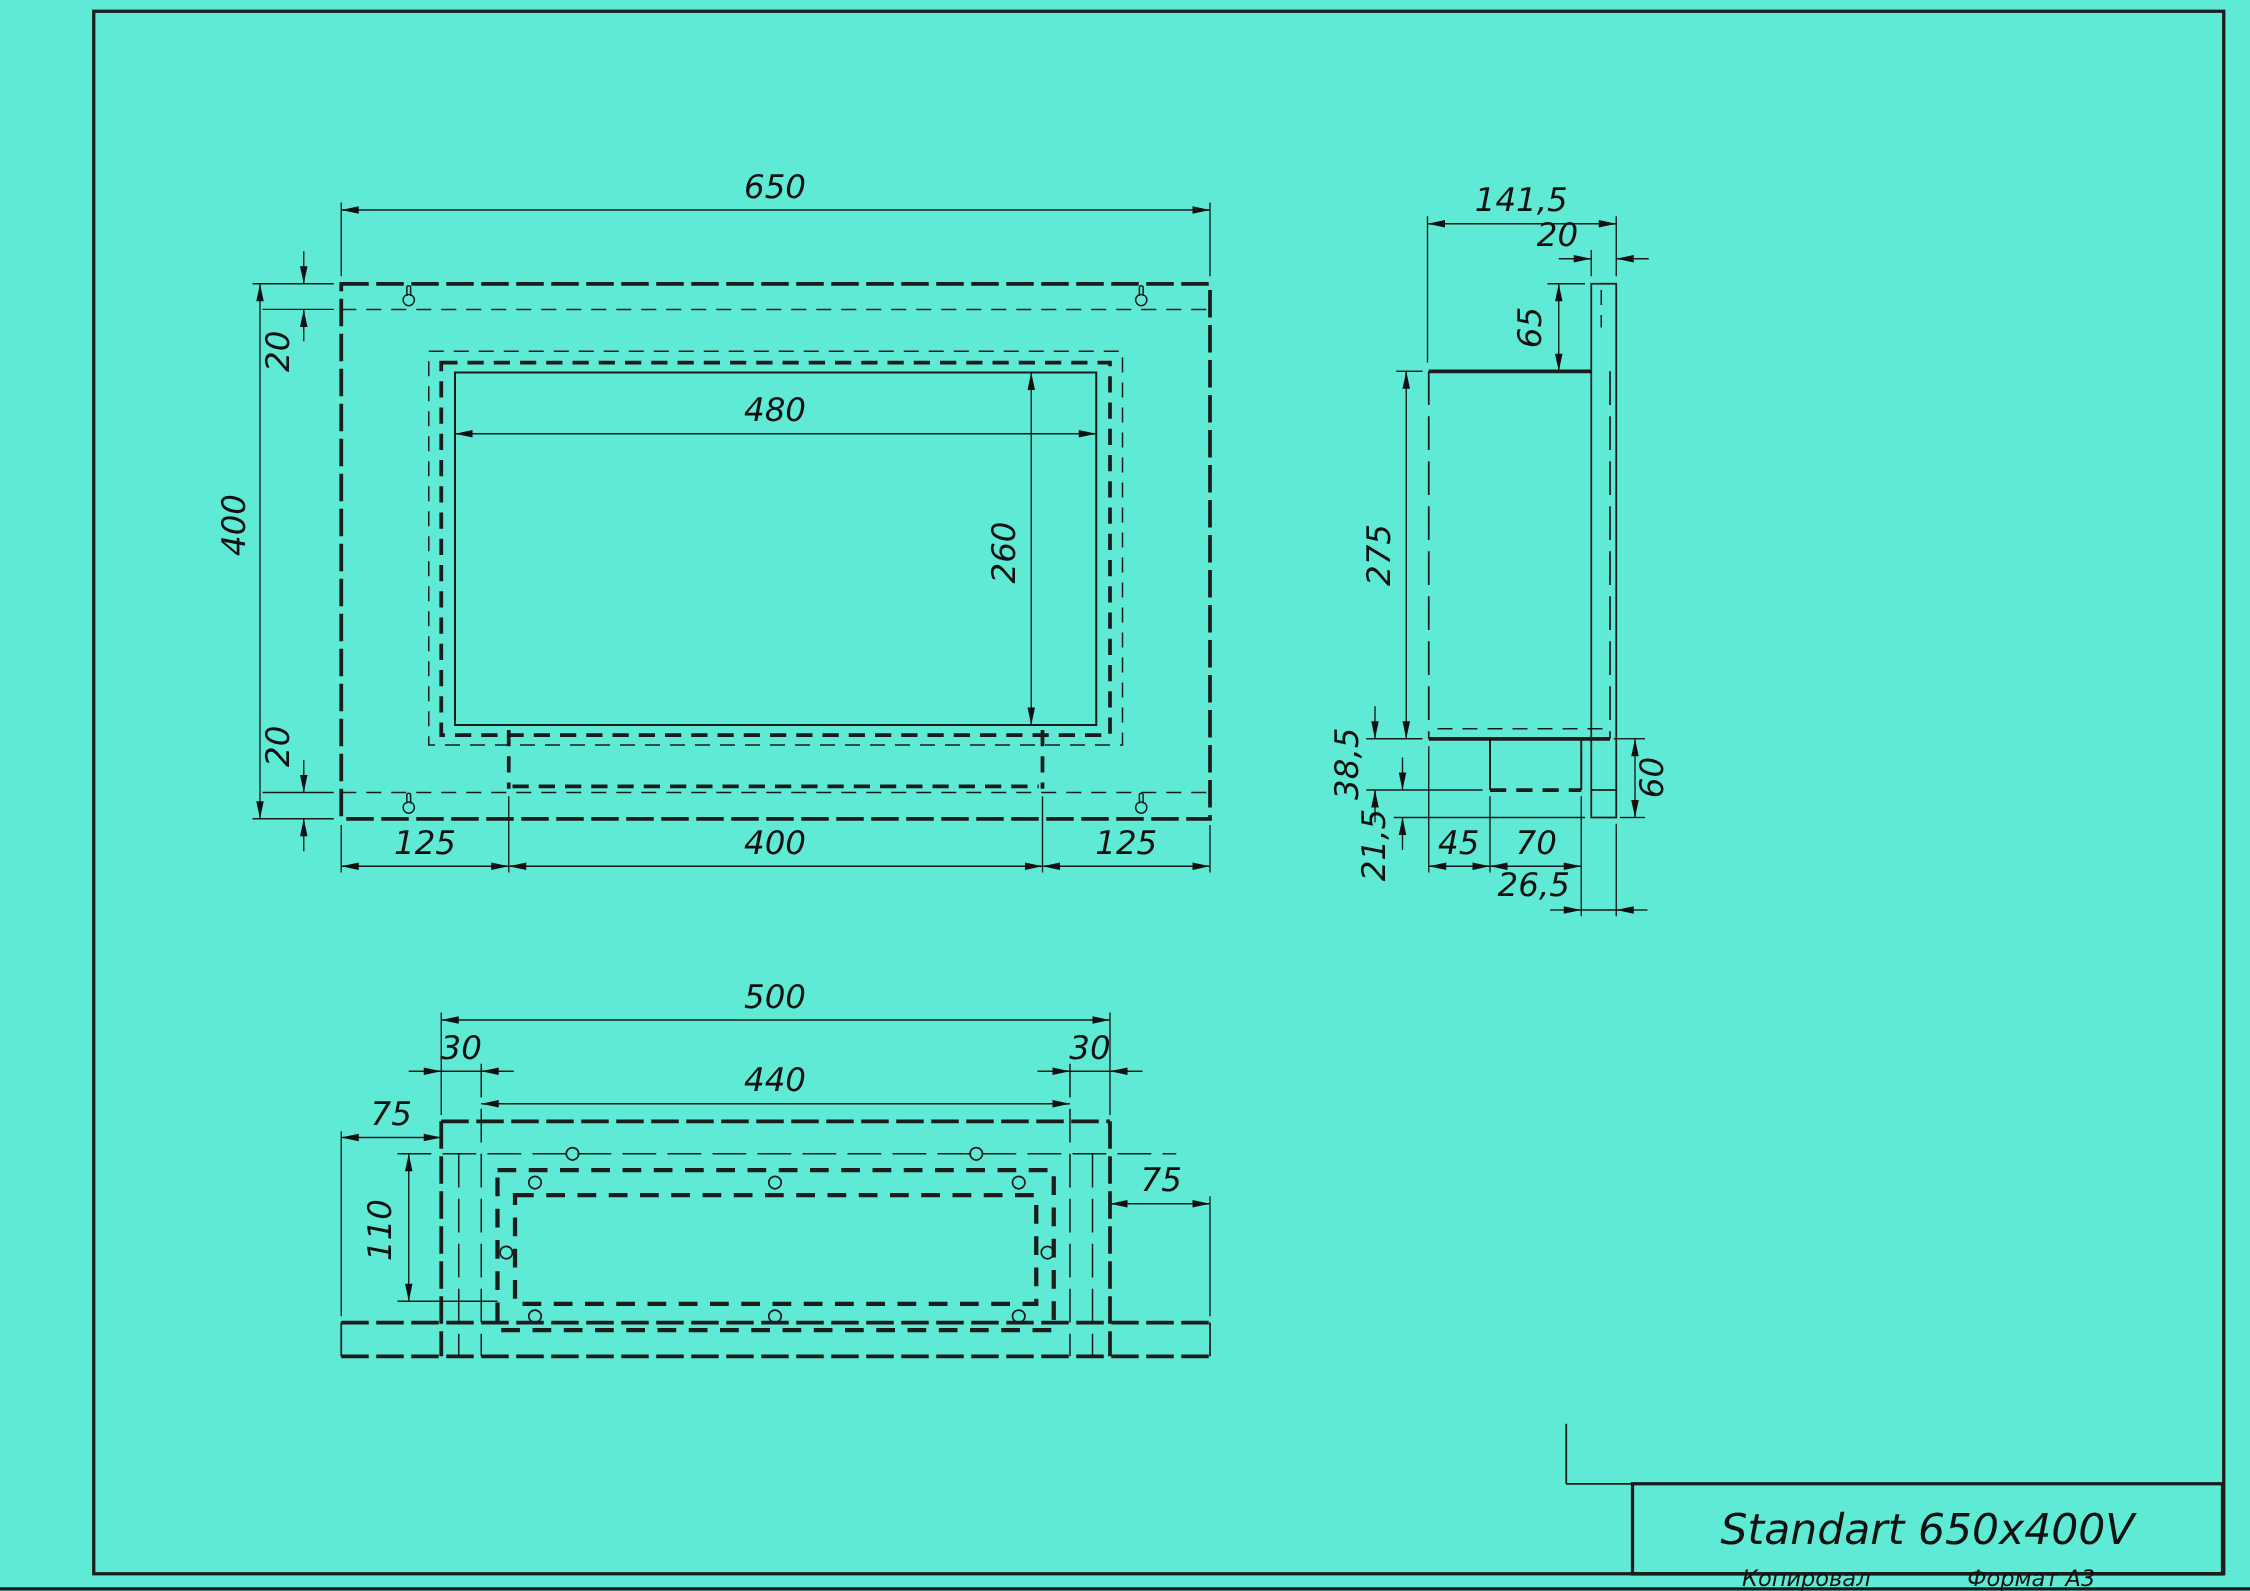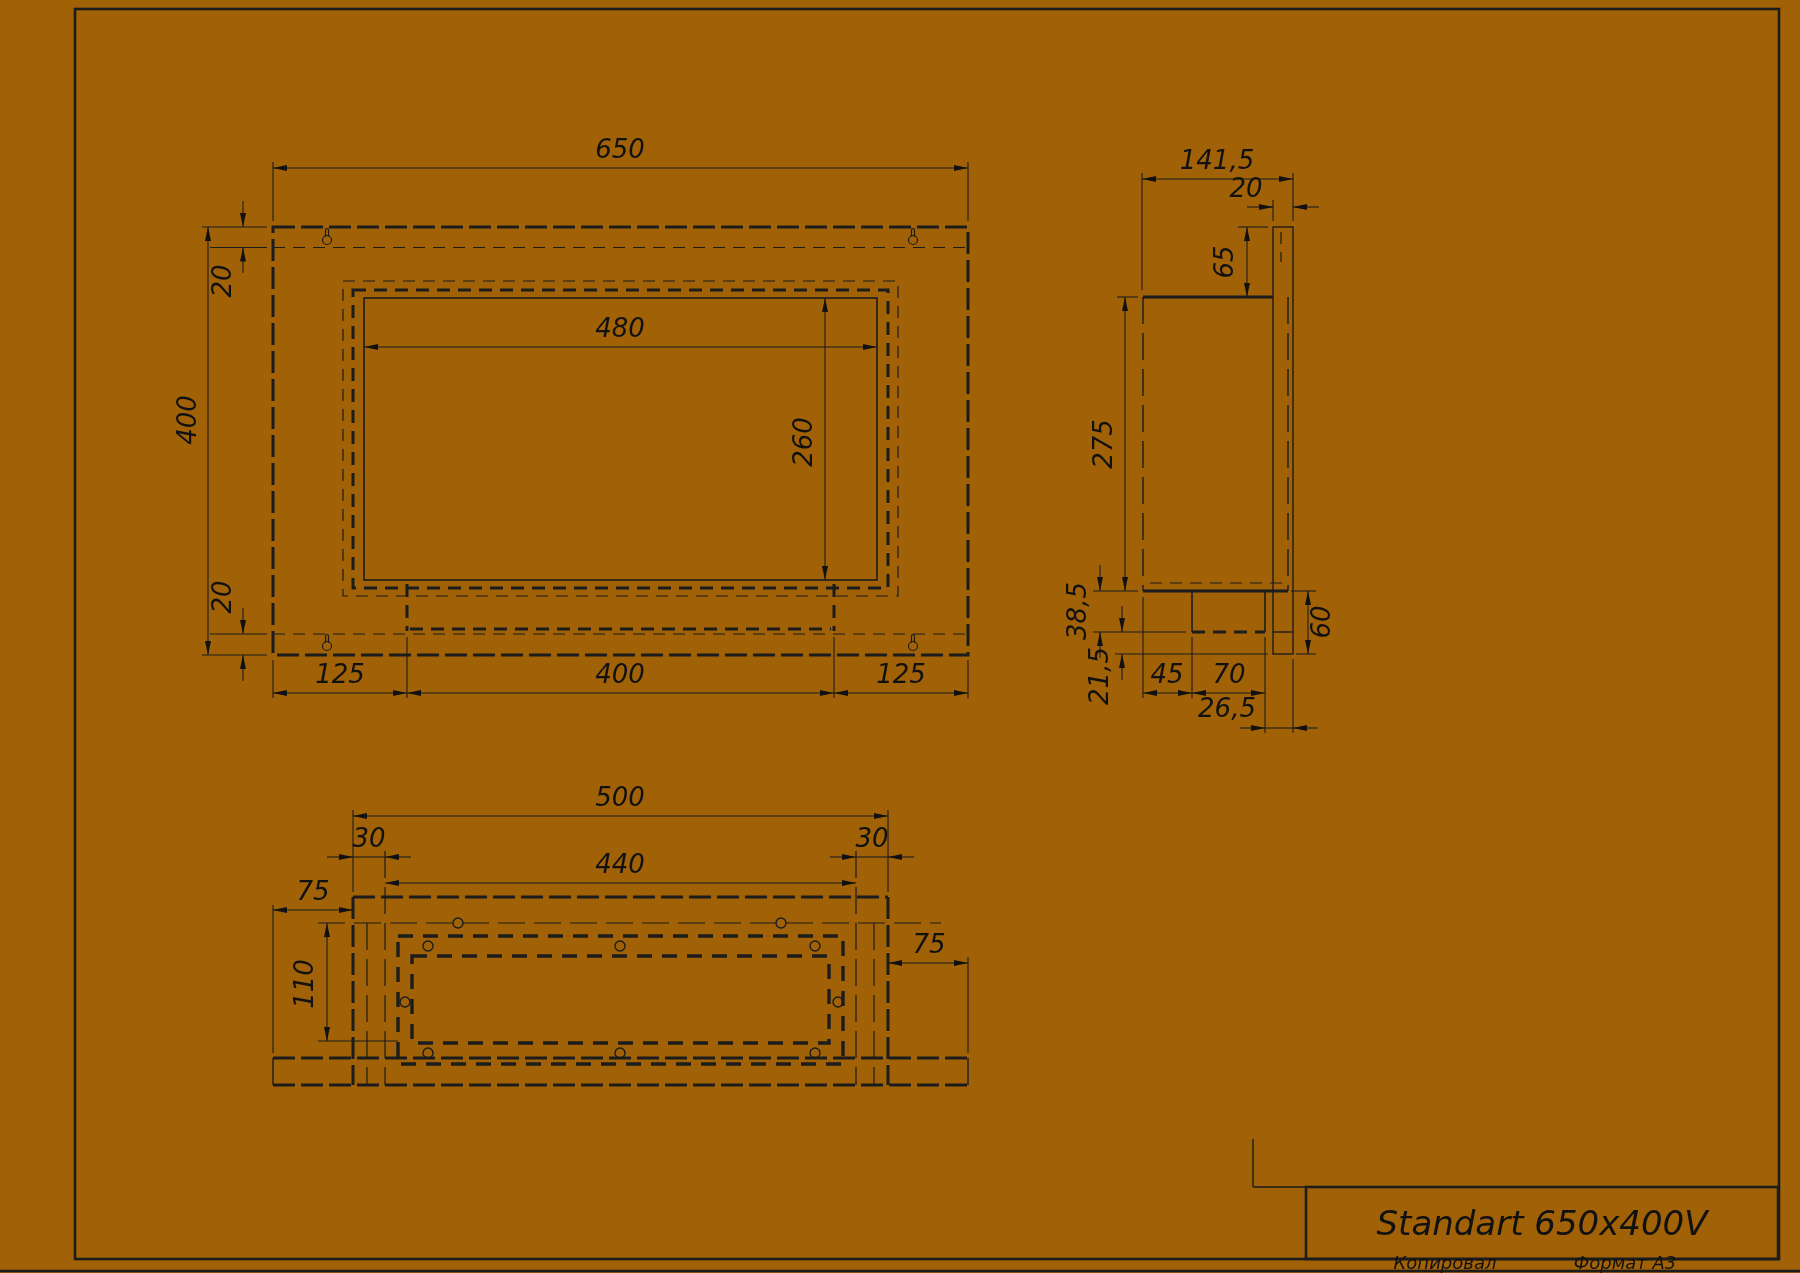--- a/index.html
+++ b/index.html
@@ -1,16 +1,16 @@
 <!DOCTYPE html>
 <html><head>
 <meta charset="utf-8">
 <style>
   html,body{margin:0;padding:0;background:#e8e8e8;}
-  .page{width:1800px;height:1273px;background:#a16207;position:relative;overflow:hidden;}
+  .page{width:1800px;height:1273px;background:#5eead4;position:relative;overflow:hidden;}
   svg{display:block;}
   svg line, svg rect, svg circle, svg path{stroke:#1c1c1c;fill:none;stroke-linecap:butt;}
   .w3{stroke-width:3}
   .w35{stroke-width:3.4}
   .w25{stroke-width:2.6}
   .w16{stroke-width:1.6}
   .w14{stroke-width:1.4}
   .w12{stroke-width:1.2}
   .dim{stroke-width:1.1}
   .dashA{stroke-dasharray:22,6}      

